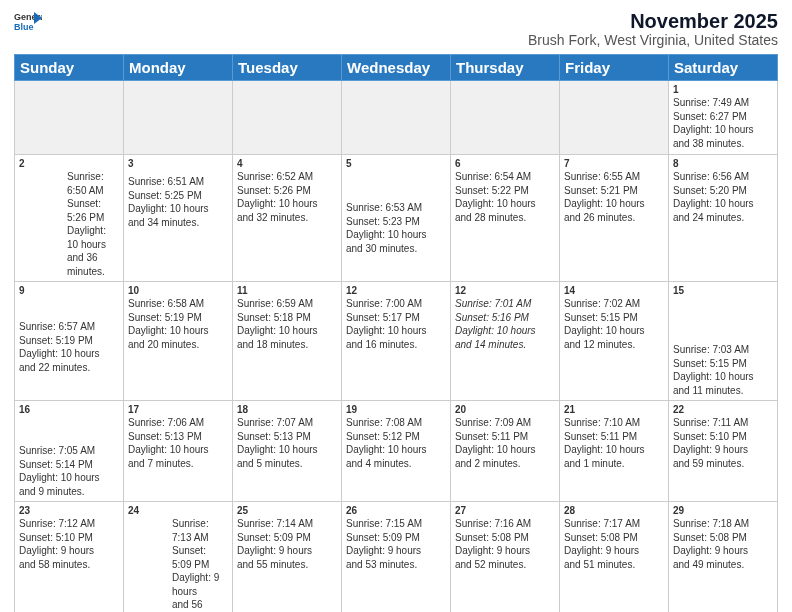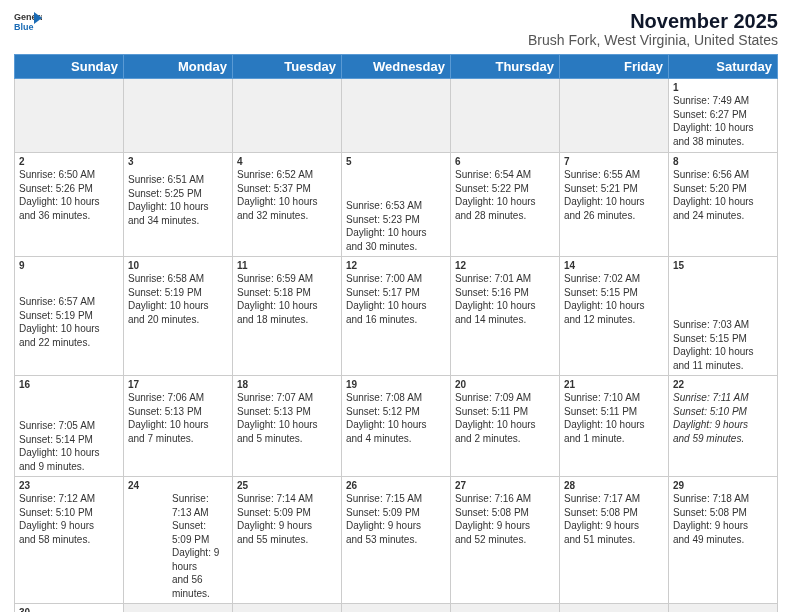--- a/index.html
+++ b/index.html
@@ -46,24 +46,24 @@
       color: #555;
     }
     .calendar {
       width: 100%;
       border-collapse: collapse;
       table-layout: fixed;
     }
     .calendar th {
       background: #2979c0;
       color: #fff;
-      font-size: 13px;
+      font-size: 15px;
       font-weight: bold;
       padding: 4px 5px;
-      text-align: right;
+      text-align: left;
       border: 1px solid #5a9ad4;
     }
     .calendar td {
       border: 1px solid #ccc;
       vertical-align: top;
       padding: 3px 4px;
       height: 74px;
       background: #fff;
       font-size: 8.5px;
       color: #333;
@@ -130,36 +130,36 @@
             <span class="day-number">1</span>
             <div class="day-info" style="white-space: pre-line;">Sunrise: 7:49 AM
 Sunset: 6:27 PM
 Daylight: 10 hours
 and 38 minutes.</div>
           </td>
         </tr>
         <tr>
           <td>
             <span class="day-number">2</span>
-            <div class="day-info" style="white-space: pre-line;">Sunrise: 6:50 AM
+            <div class="day-info" style="white-space: pre-line; margin-left: 48px;">Sunrise: 6:50 AM
 Sunset: 5:26 PM
 Daylight: 10 hours
 and 36 minutes.</div>
           </td>
           <td>
             <span class="day-number">3</span>
             <div class="day-info" style="white-space: pre-line; margin-top: 6px;">Sunrise: 6:51 AM
 Sunset: 5:25 PM
 Daylight: 10 hours
 and 34 minutes.</div>
           </td>
           <td>
             <span class="day-number">4</span>
             <div class="day-info" style="white-space: pre-line;">Sunrise: 6:52 AM
-Sunset: 5:37 PM
+Sunset: 5:26 PM
 Daylight: 10 hours
 and 32 minutes.</div>
           </td>
           <td>
             <span class="day-number">5</span>
             <div class="day-info" style="white-space: pre-line; margin-top: 32px;">Sunrise: 6:53 AM
 Sunset: 5:23 PM
 Daylight: 10 hours
 and 30 minutes.</div>
           </td>
@@ -209,21 +209,21 @@
           </td>
           <td>
             <span class="day-number">12</span>
             <div class="day-info" style="white-space: pre-line;">Sunrise: 7:00 AM
 Sunset: 5:17 PM
 Daylight: 10 hours
 and 16 minutes.</div>
           </td>
           <td>
             <span class="day-number">12</span>
-            <div class="day-info" style="white-space: pre-line;">Sunrise: 7:01 AM
+            <div class="day-info" style="white-space: pre-line; font-style: italic;">Sunrise: 7:01 AM
 Sunset: 5:16 PM
 Daylight: 10 hours
 and 14 minutes.</div>
           </td>
           <td>
             <span class="day-number">14</span>
             <div class="day-info" style="white-space: pre-line;">Sunrise: 7:02 AM
 Sunset: 5:15 PM
 Daylight: 10 hours
 and 12 minutes.</div>
@@ -274,21 +274,21 @@
           </td>
           <td>
             <span class="day-number">21</span>
             <div class="day-info" style="white-space: pre-line;">Sunrise: 7:10 AM
 Sunset: 5:11 PM
 Daylight: 10 hours
 and 1 minute.</div>
           </td>
           <td>
             <span class="day-number">22</span>
-            <div class="day-info" style="white-space: pre-line; font-style: italic;">Sunrise: 7:11 AM
+            <div class="day-info" style="white-space: pre-line;">Sunrise: 7:11 AM
 Sunset: 5:10 PM
 Daylight: 9 hours
 and 59 minutes.</div>
           </td>
         </tr>
         <tr>
           <td>
             <span class="day-number">23</span>
             <div class="day-info" style="white-space: pre-line;">Sunrise: 7:12 AM
 Sunset: 5:10 PM

